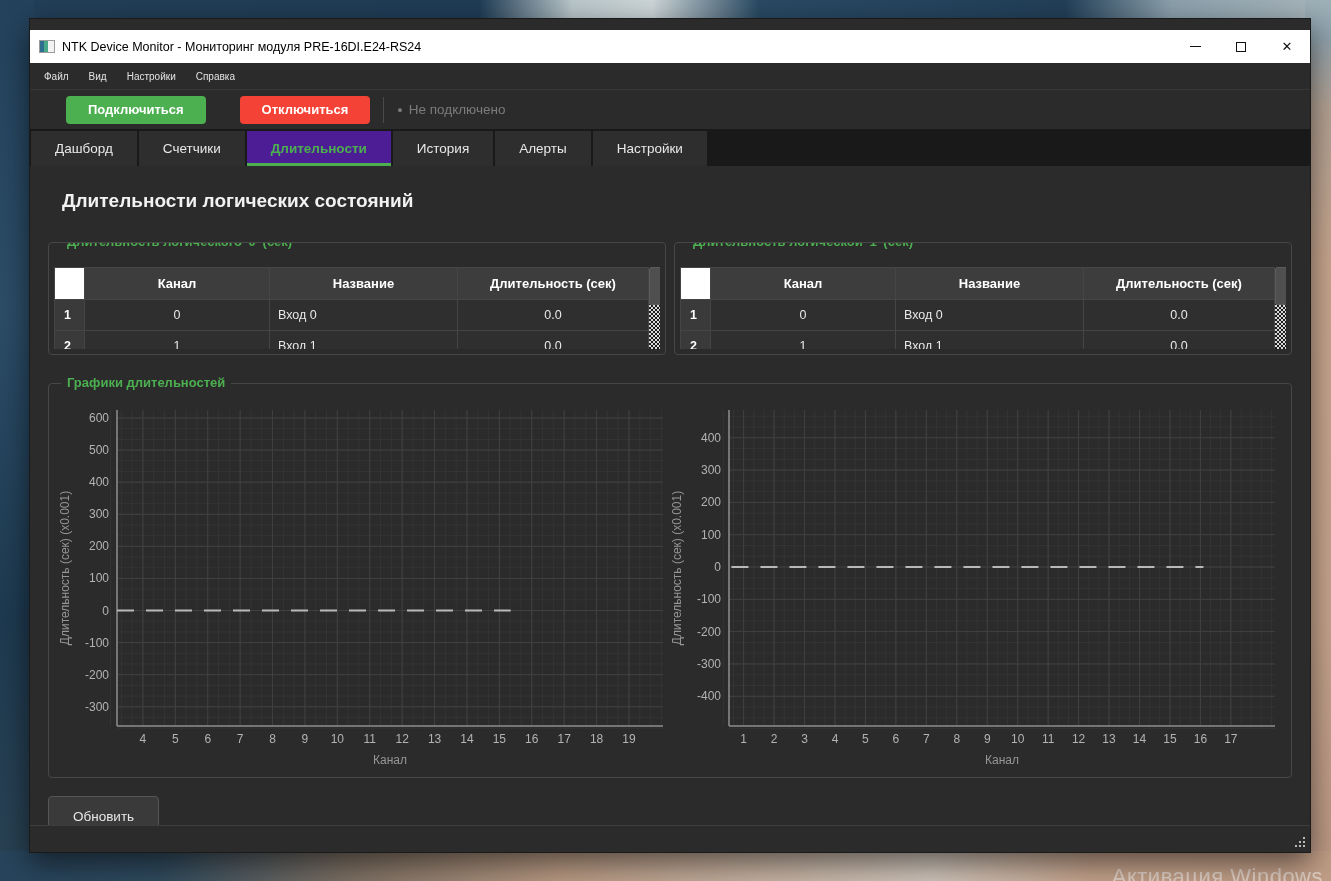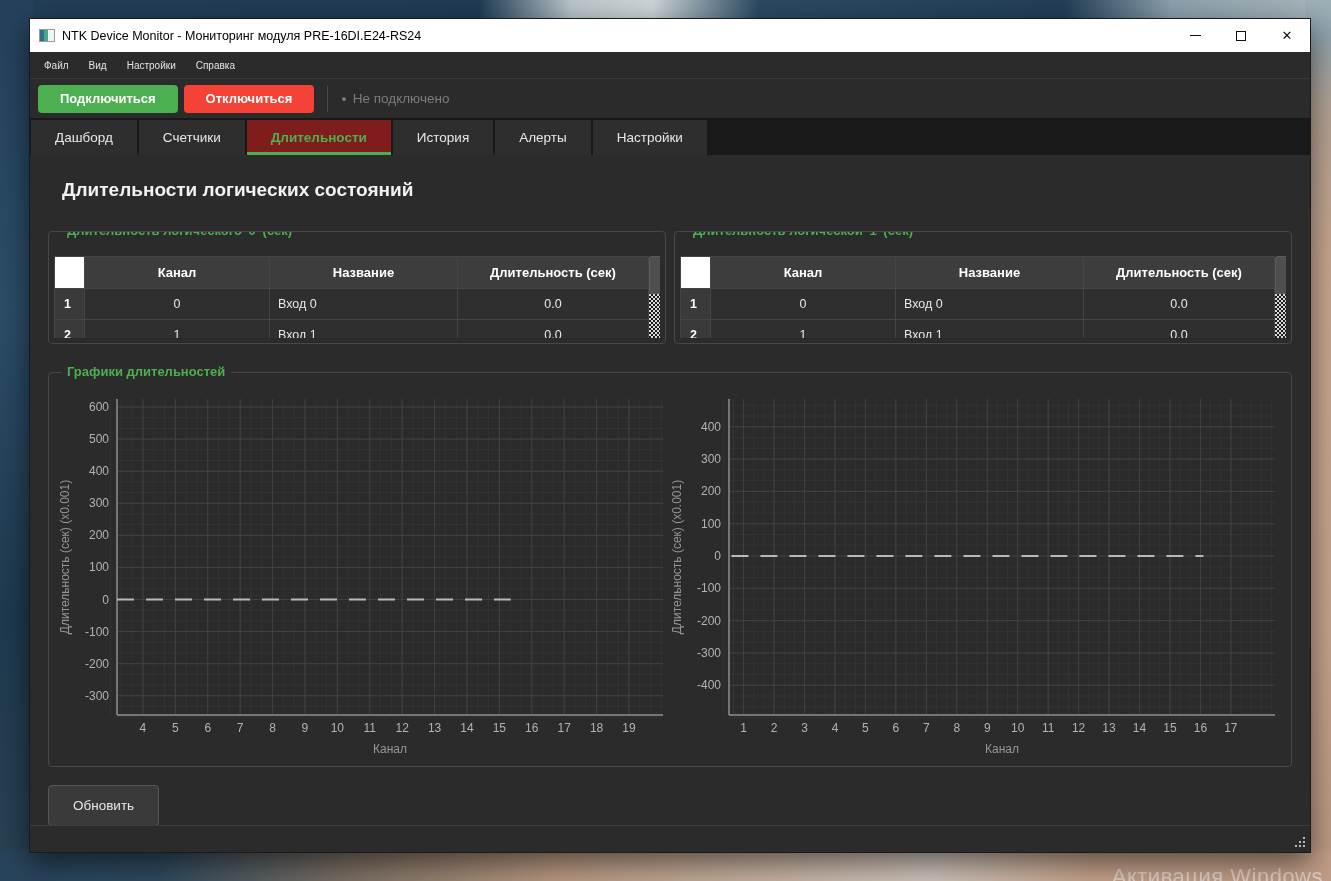--- a/index.html
+++ b/index.html
@@ -15,46 +15,46 @@
     background:linear-gradient(to bottom,#9fb0b8 0%,#8fa2ad 4%,#b3a294 12%,#c9a78f 30%,#c7a58e 70%,#bb9883 100%); }
   .wp-bottom { position:absolute; left:0; bottom:0; width:1331px; height:30px;
     background:linear-gradient(to right,#27445c 0%,#2f4a5e 12%,#7c6f63 26%,#b99a83 42%,#cfc4ba 70%,#c4a28b 82%,#c09d86 100%); }
   .watermark { position:absolute; right:8px; bottom:-9px; font-size:22px; color:rgba(248,248,248,0.55); letter-spacing:0.5px; }
 
   
   .window { position:absolute; left:29px; top:18px; width:1282px; height:835px;
     background:#2b2b2b; border:1px solid #1a1a1a; box-shadow:0 10px 28px rgba(0,0,0,0.55);
     display:flex; flex-direction:column; }
 
-  .titlebar { height:33px; background:#ffffff; display:flex; align-items:center; padding:0 0 0 9px; flex:0 0 auto; }
+  .titlebar { height:33px; background:#ffffff; display:flex; align-items:center; padding:0 0 0 9px; flex:0 0 auto;margin-top:11px; }
   .app-icon { width:16px; height:13px; margin-right:7px; border:1px solid #9a9a9a;
     background:linear-gradient(to right,#2e6e8e 0 32%,#4aa88a 32% 56%,#f2f2f2 56%); }
   .title-text { font-size:12.5px; color:#000; }
   .win-controls { margin-left:auto; display:flex; height:100%; }
   .win-btn { width:46px; height:100%; display:flex; align-items:center; justify-content:center; cursor:default; }
   .glyph-min { width:11px; height:1px; background:#111; display:block; }
   .glyph-max { width:10px; height:10px; border:1px solid #111; display:block; }
   .glyph-close { font-size:13px; color:#111; line-height:1; }
 
   .menubar { height:27px; background:#2b2b2b; border-bottom:1px solid #383838; display:flex; align-items:center; padding-left:4px; flex:0 0 auto; }
   .menu-item { color:#e2e2e2; font-size:10px; padding:4px 10px; }
 
   .toolbar { height:39px; background:#2b2b2b; display:flex; align-items:center; padding-left:8px; flex:0 0 auto; }
   .btn-connect,.btn-disconnect { border:none; border-radius:4px; height:28px; padding:0 22px;
-    color:#fff; font-weight:bold; font-size:13px; font-family:"Liberation Sans",sans-serif; cursor:pointer; }
+    color:#fff; font-weight:bold; font-size:13px; font-family:"Liberation Sans",sans-serif; cursor:pointer;margin-left:28px; }
   .btn-connect { background:#4caf50; margin-right:6px; }
   .btn-disconnect { background:#f44336; }
   .tsep { width:1px; height:26px; background:#4a4a4a; margin:0 13px; }
   .conn-status { color:#7c7c7c; font-size:13.5px; display:flex; align-items:center; gap:6px; }
   .conn-status .bullet { font-size:9px; }
 
   .tabbar { height:37px; background:#191919; display:flex; gap:2px; padding:2px 0 0 1px; flex:0 0 auto; }
   .tab { background:#2e2e2e; color:#e8e8e8; font-size:13.5px; display:flex; align-items:center; justify-content:center;
     padding:12px 24px; position:relative; cursor:pointer; }
-  .tab.active { color:#4caf50; font-weight:bold; background:#7f1d1d; }
+  .tab.active { color:#4caf50; font-weight:bold; background:#4c1d95; }
   .tab.active::after { content:""; position:absolute; left:0; right:0; bottom:0; height:3px; background:#4caf50; }
 
   .content { flex:1 1 auto; background:#2b2b2b; overflow:hidden; }
   h1 { color:#f2f2f2; font-size:19px; margin:24px 0 0 32px; font-weight:bold; }
 
   .groupbox { position:relative; border:1px solid #474747; border-radius:4px; background:#2b2b2b; }
   .gb-title { position:absolute; top:-9px; left:12px; background:#2b2b2b; padding:0 6px;
     color:#4caf50; font-weight:bold; font-size:13px; }
 
   .tables-row { display:flex; gap:8px; margin:30px 18px 0 18px; }

